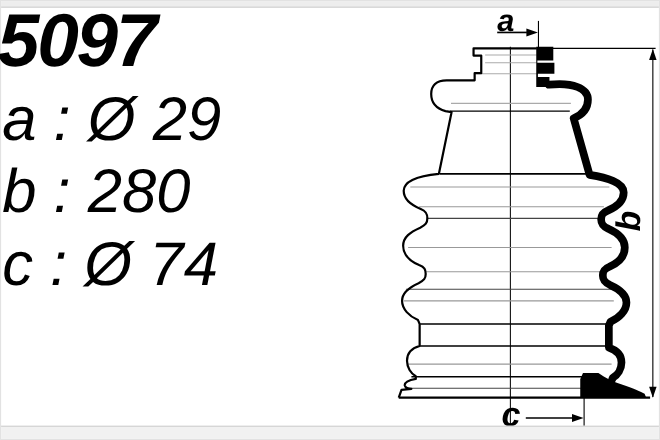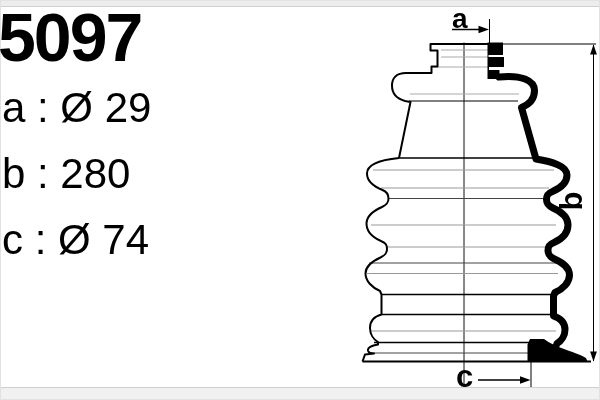--- a/index.html
+++ b/index.html
@@ -1,25 +1,25 @@
 <!DOCTYPE html>
 <html><head>
 <meta charset="utf-8">
 <style>
   html,body{margin:0;padding:0;}
   body{width:600px;height:400px;overflow:hidden;background:#ffffff;
        font-family:"Liberation Sans", sans-serif;}
-  .page{position:relative;width:598px;height:398px;border:1px solid #e2e2e2;background:#ffffff;}
+  .page{position:relative;width:598px;height:398px;border:1px solid #e2e2e2;background:#ffffff;font-style:italic;}
   .strip{position:absolute;left:0;width:598px;background:#ededed;}
   .strip.top{top:0;height:5px;border-bottom:1px solid #cfcfcf;}
   .strip.bottom{bottom:0;height:11px;border-top:1px solid #cfcfcf;background:#f1f1f1;}
   .part-number{position:absolute;left:-3px;top:2px;font-size:68px;font-weight:700;
        letter-spacing:-2px;color:#000;line-height:68px;white-space:nowrap;}
   .specs{position:absolute;left:1px;top:74px;color:#000;}
-  .spec-row{font-size:42px;line-height:66px;white-space:nowrap;}
+  .spec-row{font-size:56px;line-height:66px;white-space:nowrap;}
   svg{position:absolute;left:0;top:0;}
   svg text{font-family:"Liberation Sans", sans-serif;fill:#000;}
   .dim-letter{font-size:28px;font-weight:600;}
   .dim-letter-big{font-size:31px;font-weight:700;}
 </style>
 </head>
 <body>
 
 <div class="page">
 

